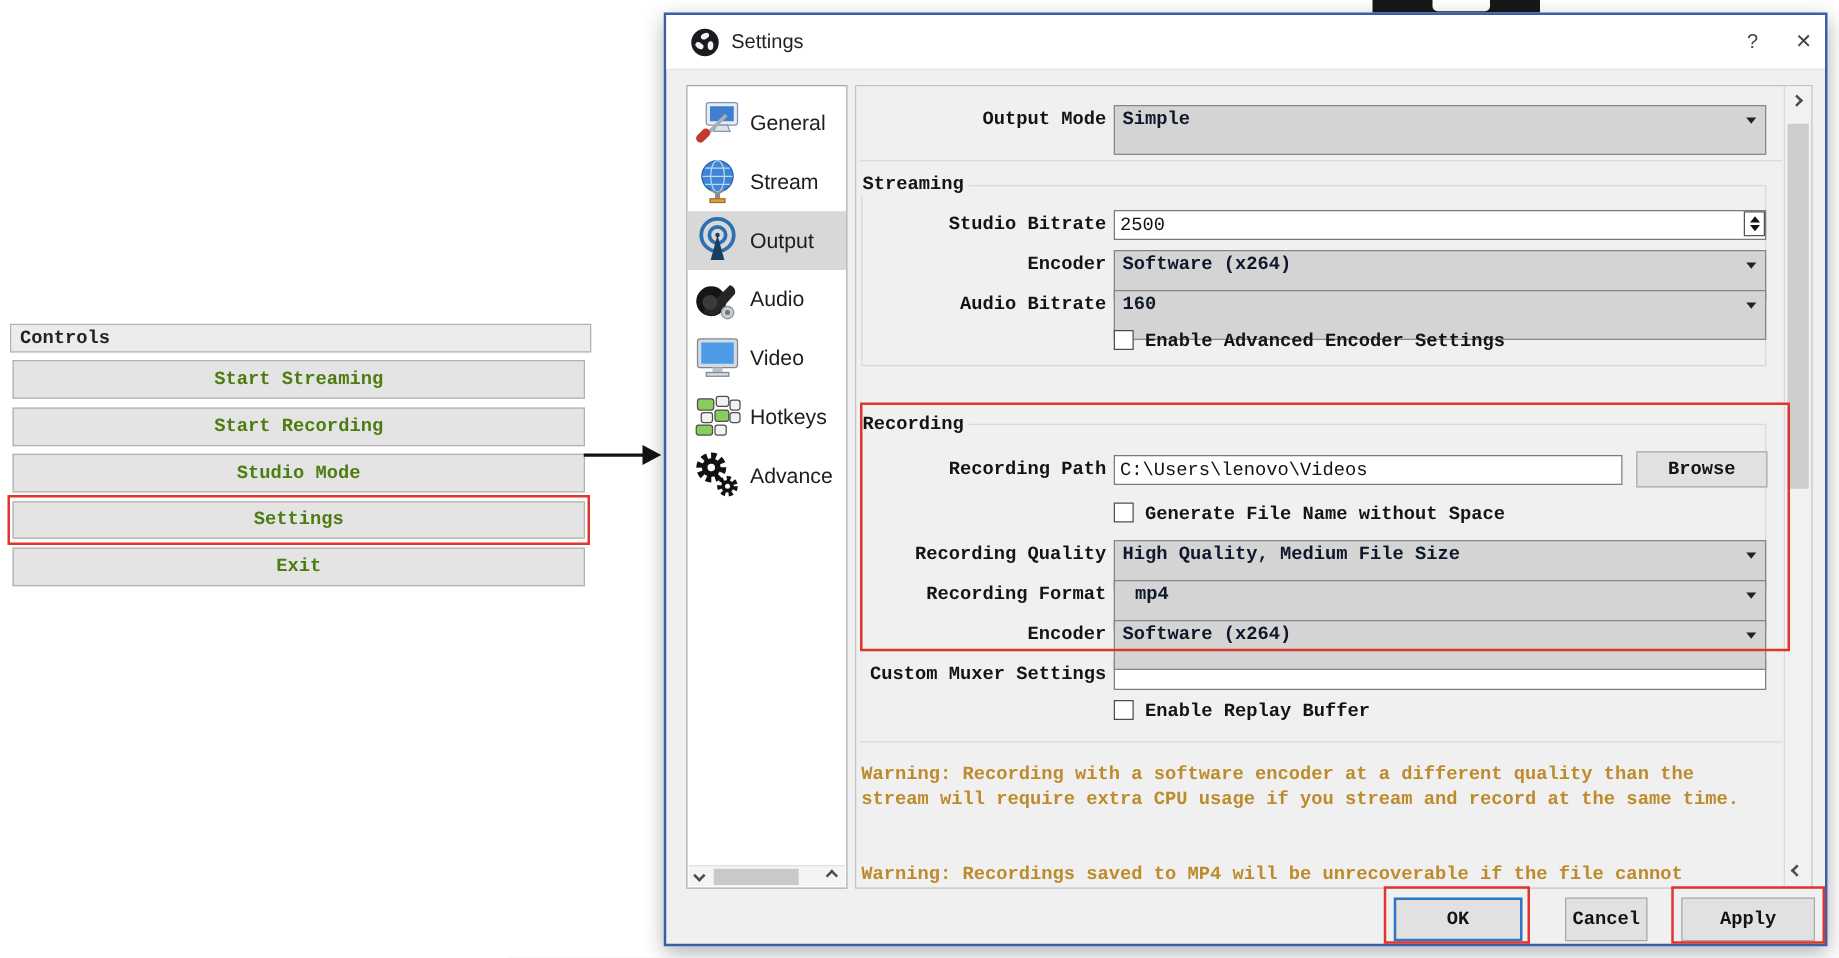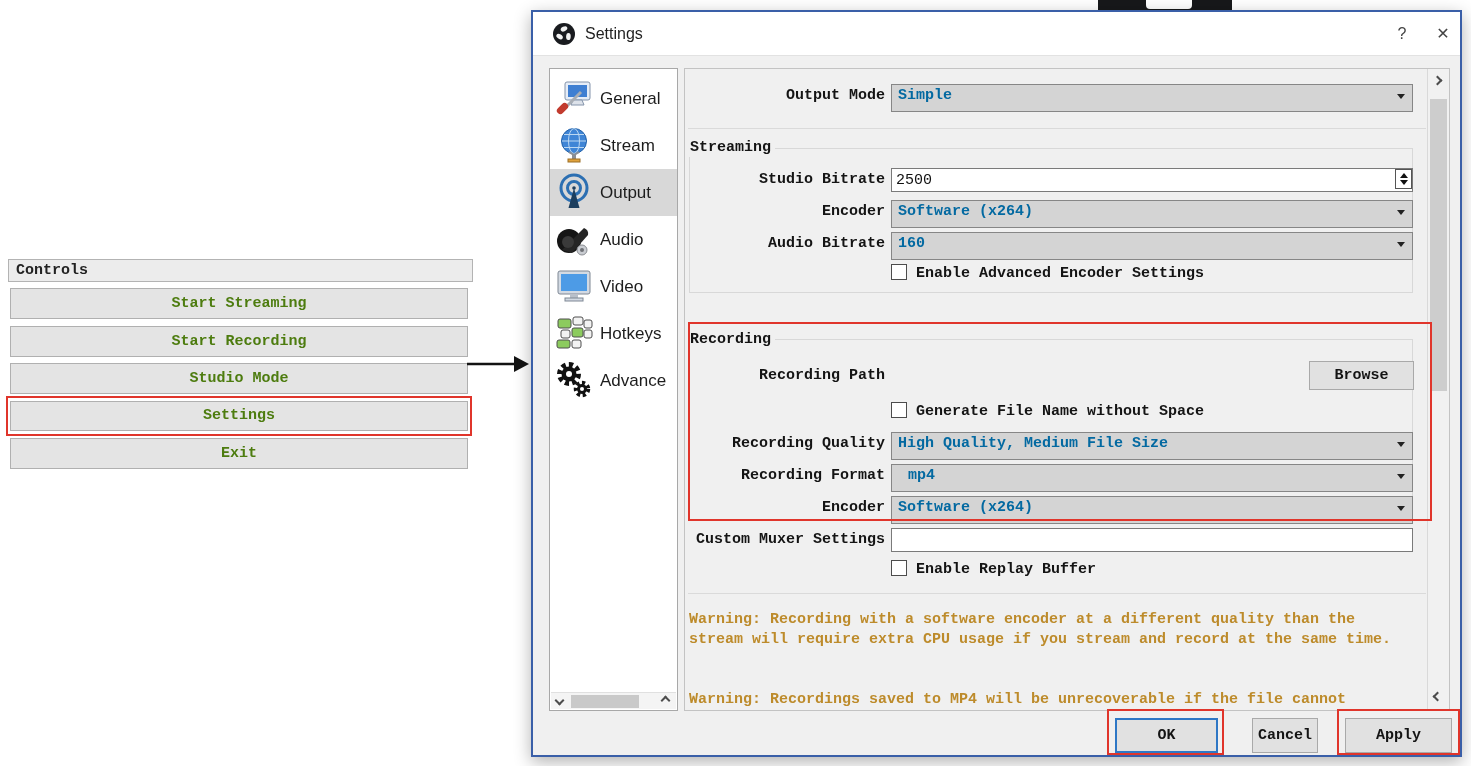--- a/index.html
+++ b/index.html
@@ -49,22 +49,22 @@
   .chev.left  { transform:rotate(-45deg); left:5px; top:4px; }
   .chev.right { transform:rotate(135deg); left:3px; top:4px; }
   .chev.up    { transform:rotate(225deg); left:6px; top:8px; }
   .chev.down  { transform:rotate(45deg);  left:6px; top:5px; }
 
   
   #main { position:absolute; left:151px; top:56px; width:766px; height:643px;
     background:#f0f0f0; border:1px solid #c3c3c3; overflow:hidden; }
   .flabel { position:absolute; left:0; width:200px; height:24px; line-height:24px;
     text-align:right; font-size:15px; color:#141414; white-space:nowrap; }
-  .combo { position:absolute; left:206px; width:522px; height:28px; background:#d4d4d4;
-    border:1px solid #868686; font-size:15px; color:#0369a1; line-height:22px;
+  .combo { position:absolute; left:206px; width:522px; height:40px; background:#d4d4d4;
+    border:1px solid #868686; font-size:15px; color:#0f172a; line-height:22px;
     padding-left:6px; white-space:nowrap; overflow:hidden; }
   .combo::after { content:""; position:absolute; right:7px; top:9px;
     border-left:4px solid transparent; border-right:4px solid transparent;
     border-top:5px solid #222; }
   .tinput { position:absolute; left:206px; width:522px; height:24px; background:#fff;
     border:1px solid #7a7a7a; font-size:15px; color:#111; padding:0 4px;
     font-family:"Liberation Mono","DejaVu Sans Mono",monospace; }
   .sep { position:absolute; left:3px; width:738px; height:1px; background:#dadada; }
   .gbox { position:absolute; left:4px; width:724px; border:1px solid #d8d8d8; z-index:1; }
   .glabel { position:absolute; left:4px; z-index:2; background:#f0f0f0; padding:0 4px 0 1px;
@@ -259,20 +259,21 @@
     <div class="combo mono" style="top:163px; z-index:3;">160</div>
 
     <div class="cbrow mono" style="top:195px; z-index:3;">
       <span class="cbbox"></span><span>Enable Advanced Encoder Settings</span>
     </div>
 
     <div class="glabel mono" style="top:262px;">Recording</div>
     <div class="gbox" style="top:270px; height:182px;"></div>
 
     <div class="flabel mono" style="top:295px; z-index:3;">Recording Path</div>
+    <input class="tinput" style="top: 295px; width: 407px; z-index: 3;" value="C:\Users\lenovo\Videos">
     <div class="winbtn mono" style="left:624px; top:292px; width:105px; height:29px; line-height:27px; z-index:3;">Browse</div>
 
     <div class="cbrow mono" style="top:333px; z-index:3;">
       <span class="cbbox"></span><span>Generate File Name without Space</span>
     </div>
 
     <div class="flabel mono" style="top:363px; z-index:3;">Recording Quality</div>
     <div class="combo mono" style="top:363px; z-index:3;">High Quality, Medium File Size</div>
 
     <div class="flabel mono" style="top:395px; z-index:3;">Recording Format</div>

